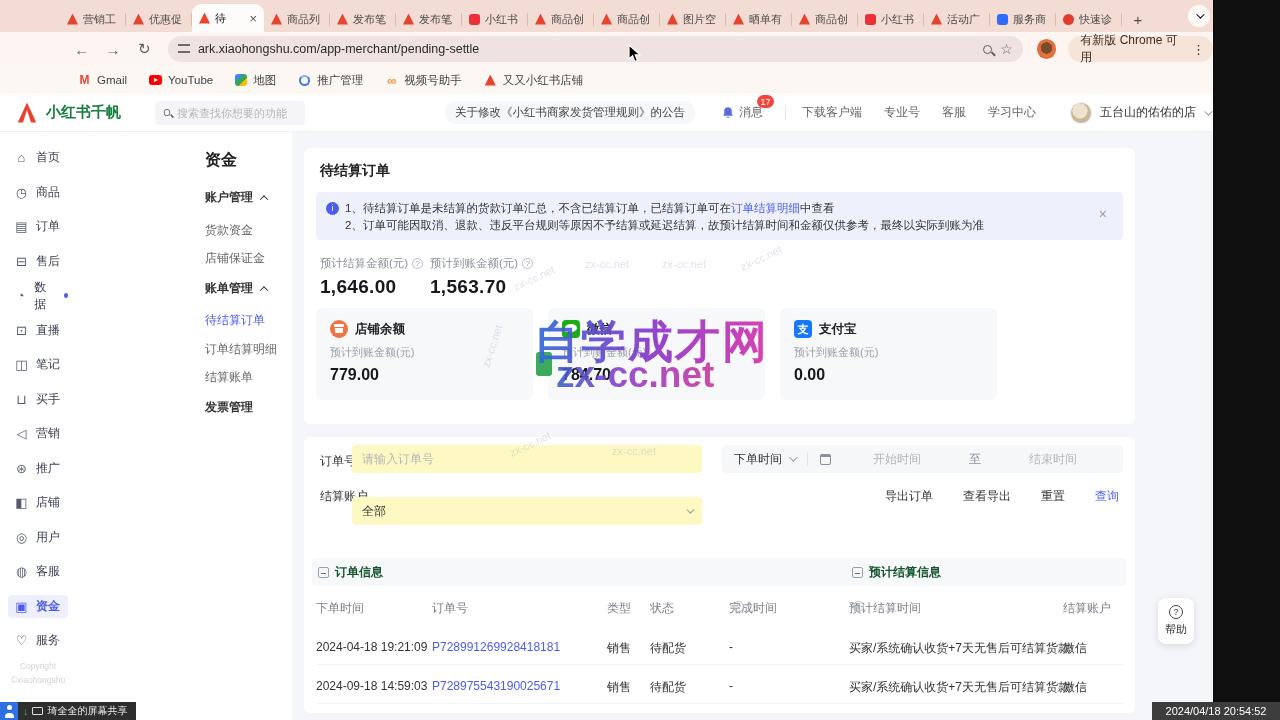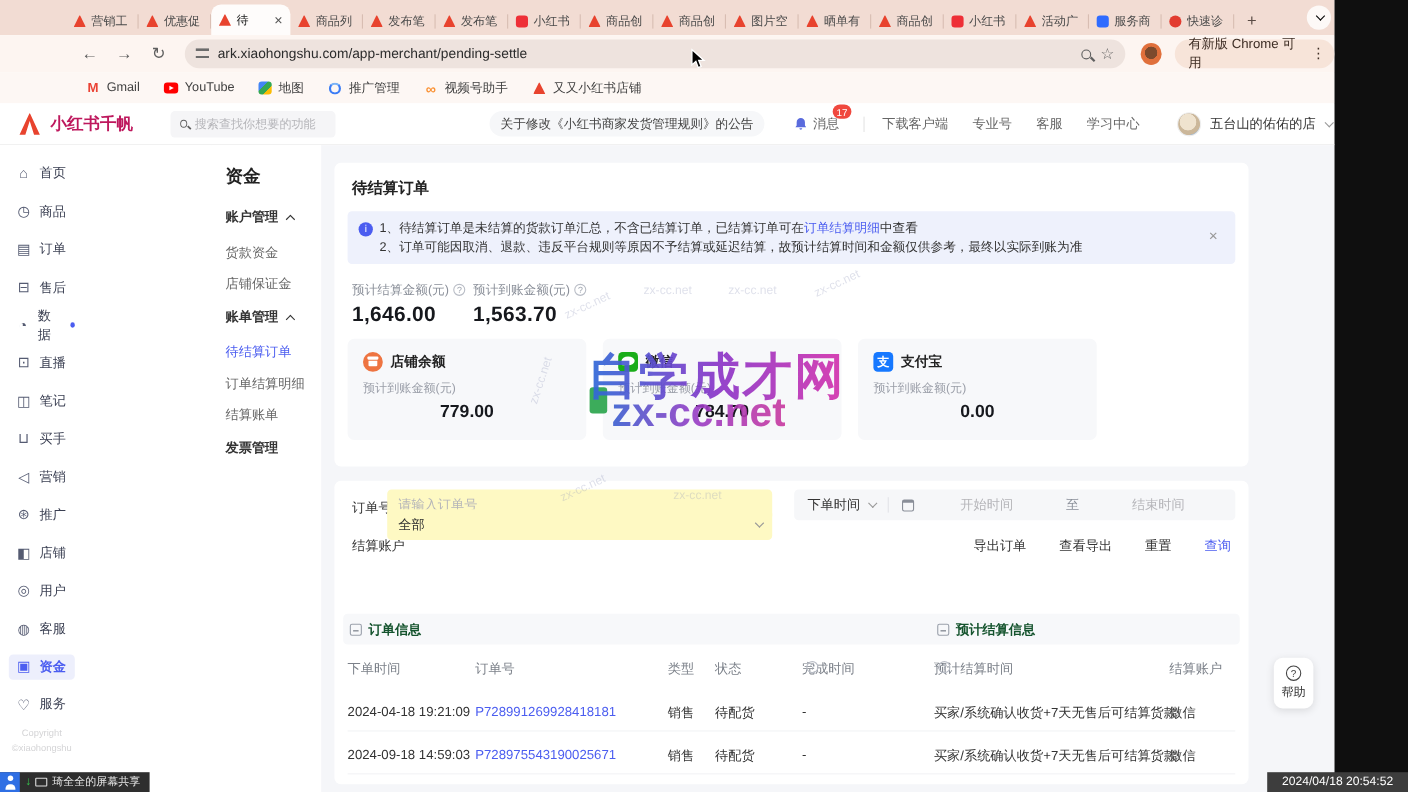--- a/index.html
+++ b/index.html
@@ -42,21 +42,21 @@
   .ic-yt { width:14px; height:10px; background:#f00; border-radius:3px; position:relative; }
   .ic-yt::after { content:""; position:absolute; left:5px; top:2.5px; border-left:4px solid #fff; border-top:2.5px solid transparent; border-bottom:2.5px solid transparent; }
   .ic-maps { width:12px; height:12px; border-radius:3px; background:linear-gradient(135deg,#4285f4 0 35%,#34a853 35% 65%,#fbbc04 65%); }
   .ic-promo { width:11px; height:11px; border:2.5px solid #3b7cf5; border-radius:50%; border-top-color:#7ab3f7; }
   .ic-chan { color:#fa9133; font-weight:bold; font-size:13px; }
   .ic-ark { width:11px; height:11px; background:#e8432e; clip-path:polygon(50% 0,100% 100%,0 100%); }
 
   
   .apptop { position:absolute; left:0; top:94px; width:1213px; height:38px; background:#fff; border-bottom:1px solid #f0f0f0; display:flex; align-items:center; font-size:12px; color:#666; }
   .applogo { width:22px; height:20px; margin-left:16px; background:#e8432e; clip-path:polygon(50% 0,92% 100%,68% 100%,50% 38%,32% 100%,8% 100%); }
-  .appbrand { margin-left:8px; font-size:15px; font-weight:bold; color:#be185d; white-space:nowrap; }
+  .appbrand { margin-left:8px; font-size:15px; font-weight:bold; color:#15803d; white-space:nowrap; }
   .appsearch { margin-left:34px; width:150px; height:24px; background:#f5f5f7; border-radius:4px; display:flex; align-items:center; padding:0 8px; gap:6px; }
   .appsearch input { border:none; outline:none; background:transparent; font-size:11px; width:120px; color:#333; font-family:inherit; }
   .appsearch input::placeholder { color:#b5b5b9; }
   .announce { margin-left:140px; background:#f6f7f9; border-radius:12px; padding:4px 10px; font-size:11.5px; color:#444; white-space:nowrap; }
   .msgwrap { position:relative; margin-left:26px; display:flex; align-items:center; gap:4px; }
   .bellsvg { width:14px; height:14px; fill:#5a6bdd; }
   .msgbadge { position:absolute; top:-9px; left:36px; min-width:17px; height:13px; background:#f0483e; color:#fff; border-radius:7px; font-size:9px; display:flex; align-items:center; justify-content:center; padding:0 3px; }
   .topdiv { width:1px; height:14px; background:#e4e4e4; margin:0 16px 0 22px; }
   .toplink { margin-right:22px; white-space:nowrap; }
   .shopavatar { width:22px; height:22px; border-radius:50%; margin-left:12px; background:radial-gradient(circle at 45% 40%, #efe3cf 0 45%, #cbb79a 48% 70%, #a8b9c9 72%); border:1px solid #eee; }
@@ -94,21 +94,21 @@
   .notice .link { color:#4b5df0; }
   .notice .row2 { padding-left:19px; }
   .nclose { position:absolute; right:28px; top:58px; font-size:14px; color:#999; }
   .stat { position:absolute; top:108px; font-size:11.5px; color:#8a8f99; }
   .stat .lab { display:flex; align-items:center; gap:4px; }
   .qi { width:11px; height:11px; border:1px solid #b9bdc6; border-radius:50%; color:#9aa0ab; font-size:8px; display:inline-flex; align-items:center; justify-content:center; }
   .stat .val { margin-top:5px; font-size:19px; font-weight:bold; color:#16181d; letter-spacing:.3px; }
   .acard { position:absolute; top:160px; width:217px; height:92px; background:#f7f8fa; border-radius:6px; padding:12px 14px; }
   .acard .head { display:flex; align-items:center; gap:7px; font-size:12.5px; color:#222; font-weight:bold; }
   .acard .sub { margin-top:7px; font-size:11px; color:#9a9ea8; }
-  .acard .amt { margin-top:6px; font-size:16px; font-weight:bold; color:#16181d;text-align:center; }
+  .acard .amt { margin-top:6px; font-size:16px; font-weight:bold; color:#16181d; }
   .ic-shopbal { width:18px; height:18px; border-radius:50%; background:#ee7441; position:relative; }
   .ic-shopbal::before { content:""; position:absolute; left:4px; top:4px; width:10px; height:3px; background:#fff; border-radius:1px; }
   .ic-shopbal::after { content:""; position:absolute; left:5px; top:8px; width:8px; height:5px; background:#fff; border-radius:0 0 1px 1px; }
   .ic-wechat { width:18px; height:18px; border-radius:4px; background:#1aad19; position:relative; }
   .ic-wechat::before { content:""; position:absolute; left:3px; top:4px; width:12px; height:8px; background:#fff; border-radius:50% 50% 50% 10%; }
   .ic-alipay { width:18px; height:18px; border-radius:4px; background:#1678ff; color:#fff; font-size:11px; display:flex; align-items:center; justify-content:center; }
 
   
   .flabel { position:absolute; font-size:12px; color:#333; }
   .finput { position:absolute; height:28px; background:#fef9c3; border-radius:4px; display:flex; align-items:center; padding:0 10px; font-size:12px; color:#333; }
@@ -466,21 +466,21 @@
               <span class="cv down" style="color:#999"></span>
             </div>
           <div class="dr-div"></div>
           <span class="calic"></span>
           <span class="dr-ph" style="margin-left:42px">开始时间</span>
           <span style="margin-left:48px;color:#8a8f99">至</span>
           <span class="dr-ph" style="margin-left:48px">结束时间</span>
         </div>
 
         <div class="flabel" style="left:16px;top:51px">结算账户</div>
-        <div class="finput" style="left:48px;top:26px;width:350px">
+        <div class="finput" style="left:48px;top:60px;width:350px">
           <span style="flex:1">全部</span>
           <span class="cv down" style="color:#999"></span>
         </div>
         <div class="factions">
           <span>导出订单</span>
           <span>查看导出</span>
           <span>重置</span>
           <span class="query">查询</span>
         </div>
 

